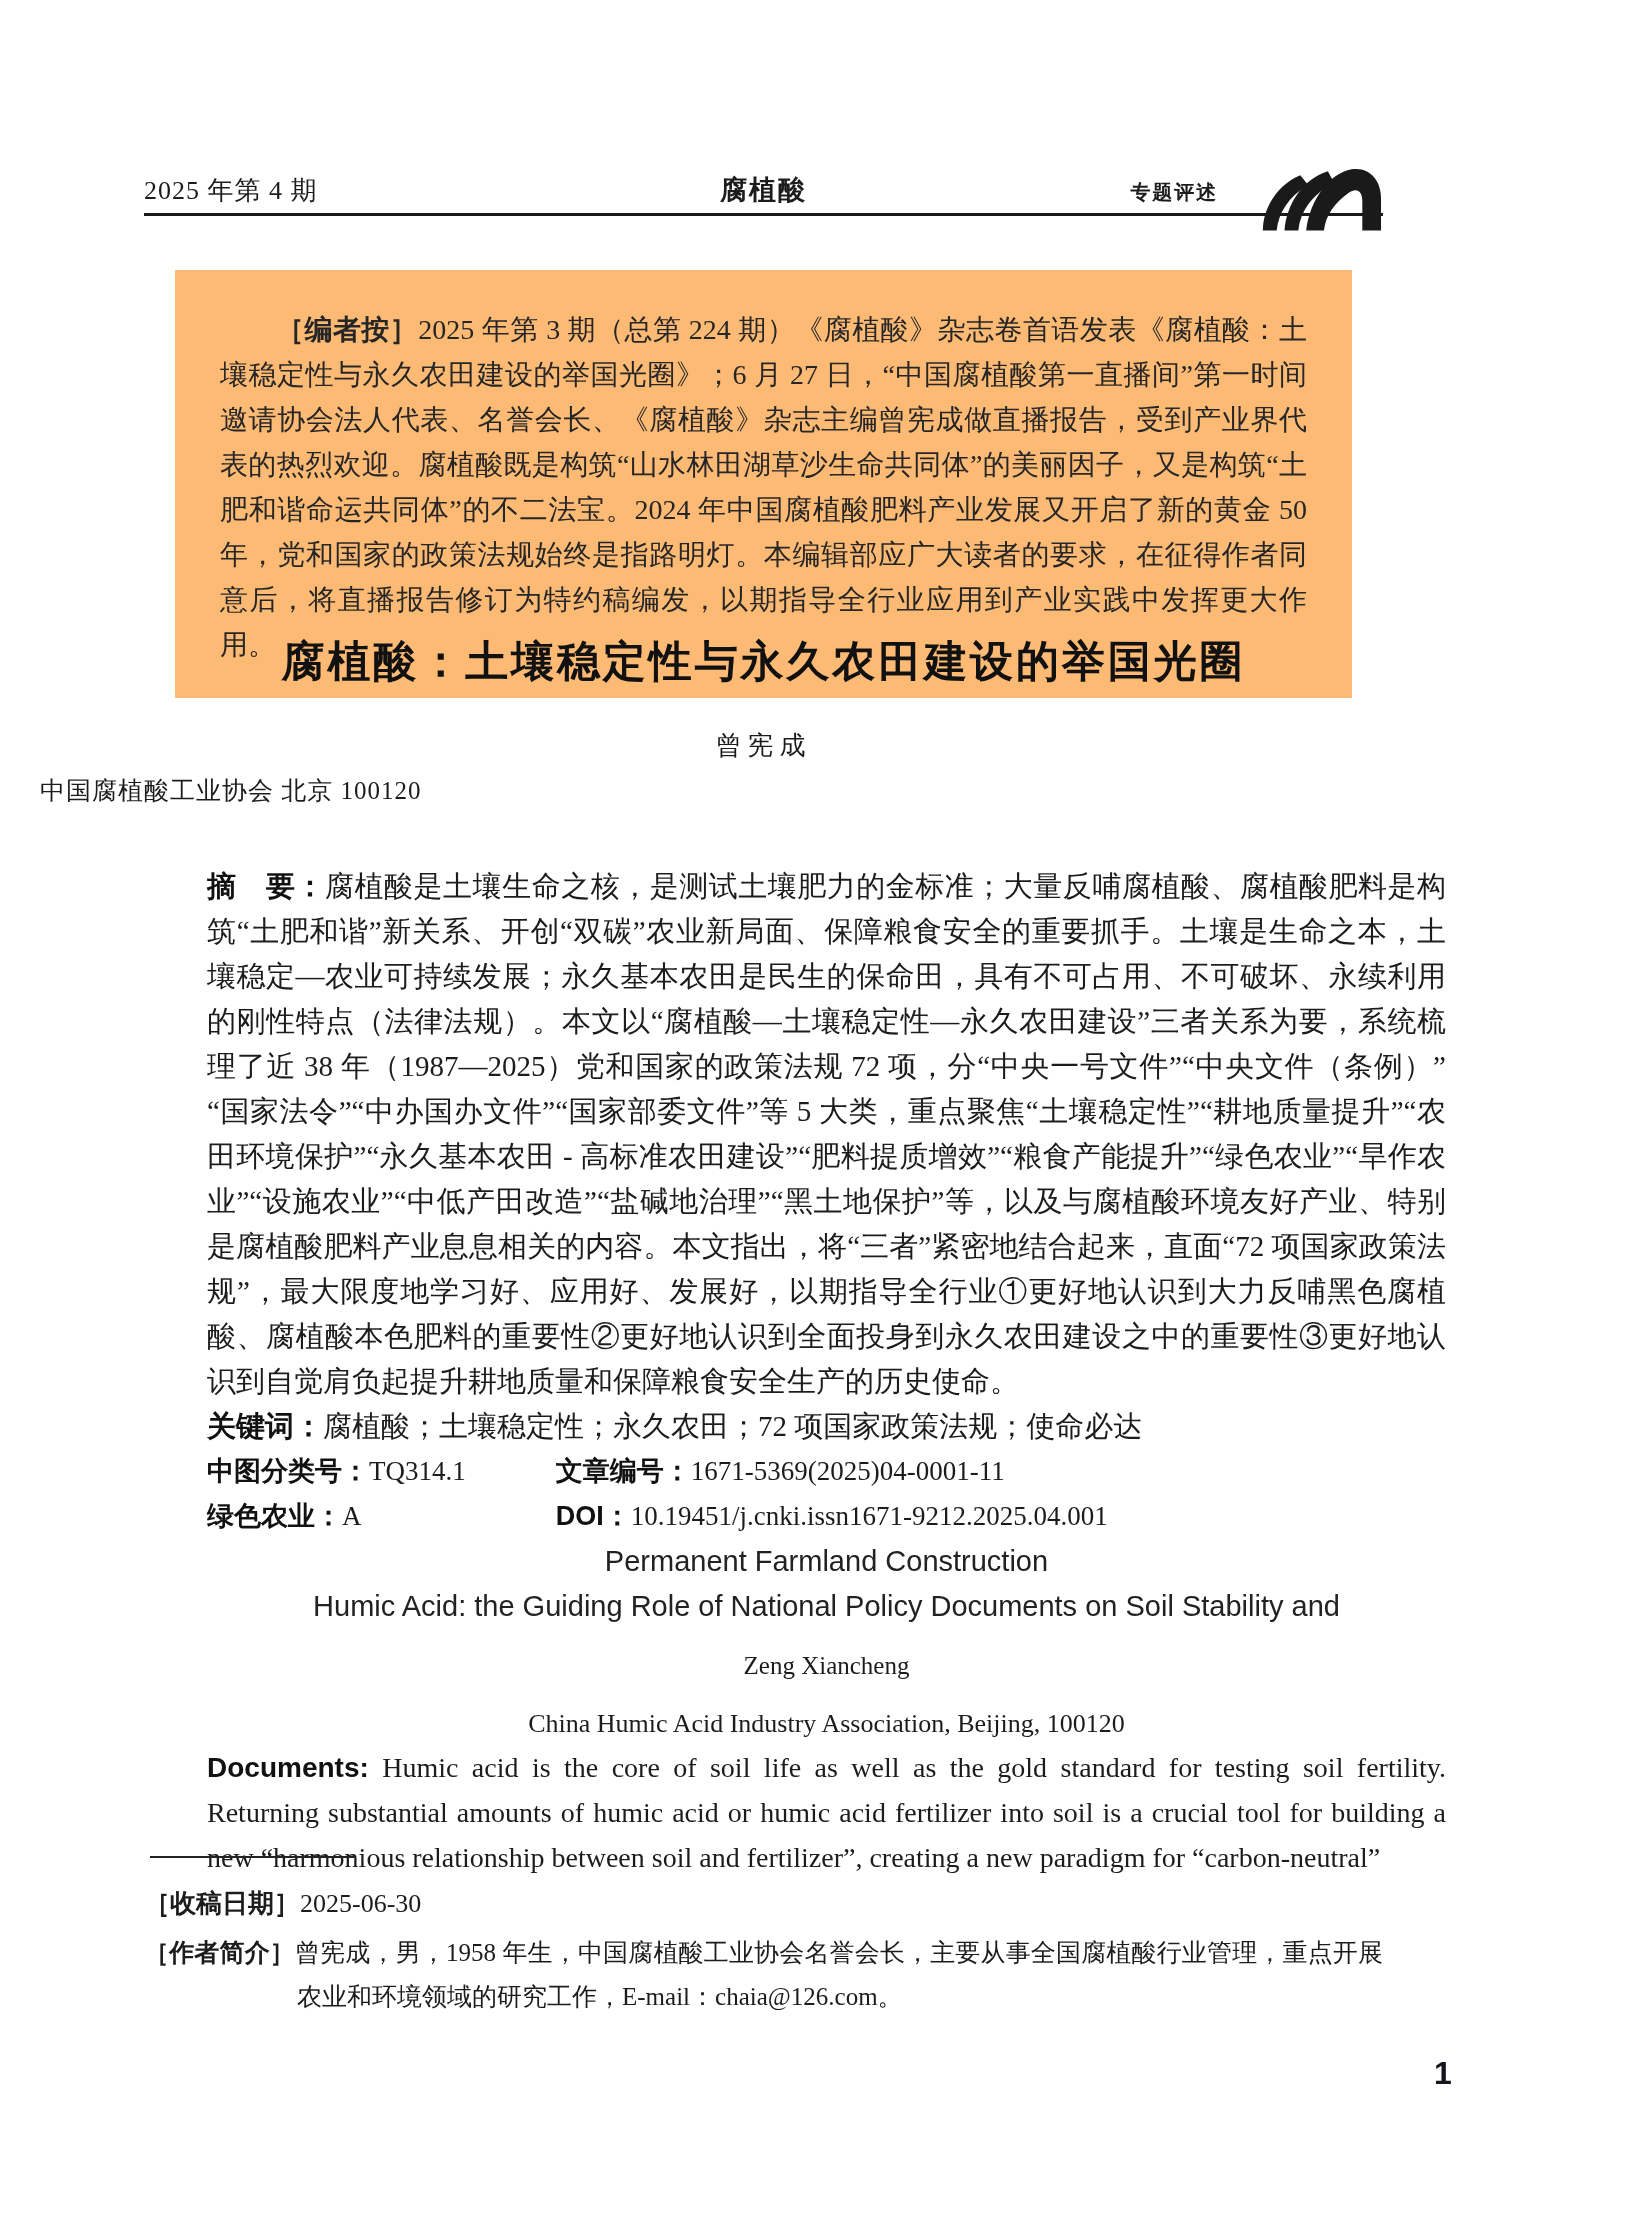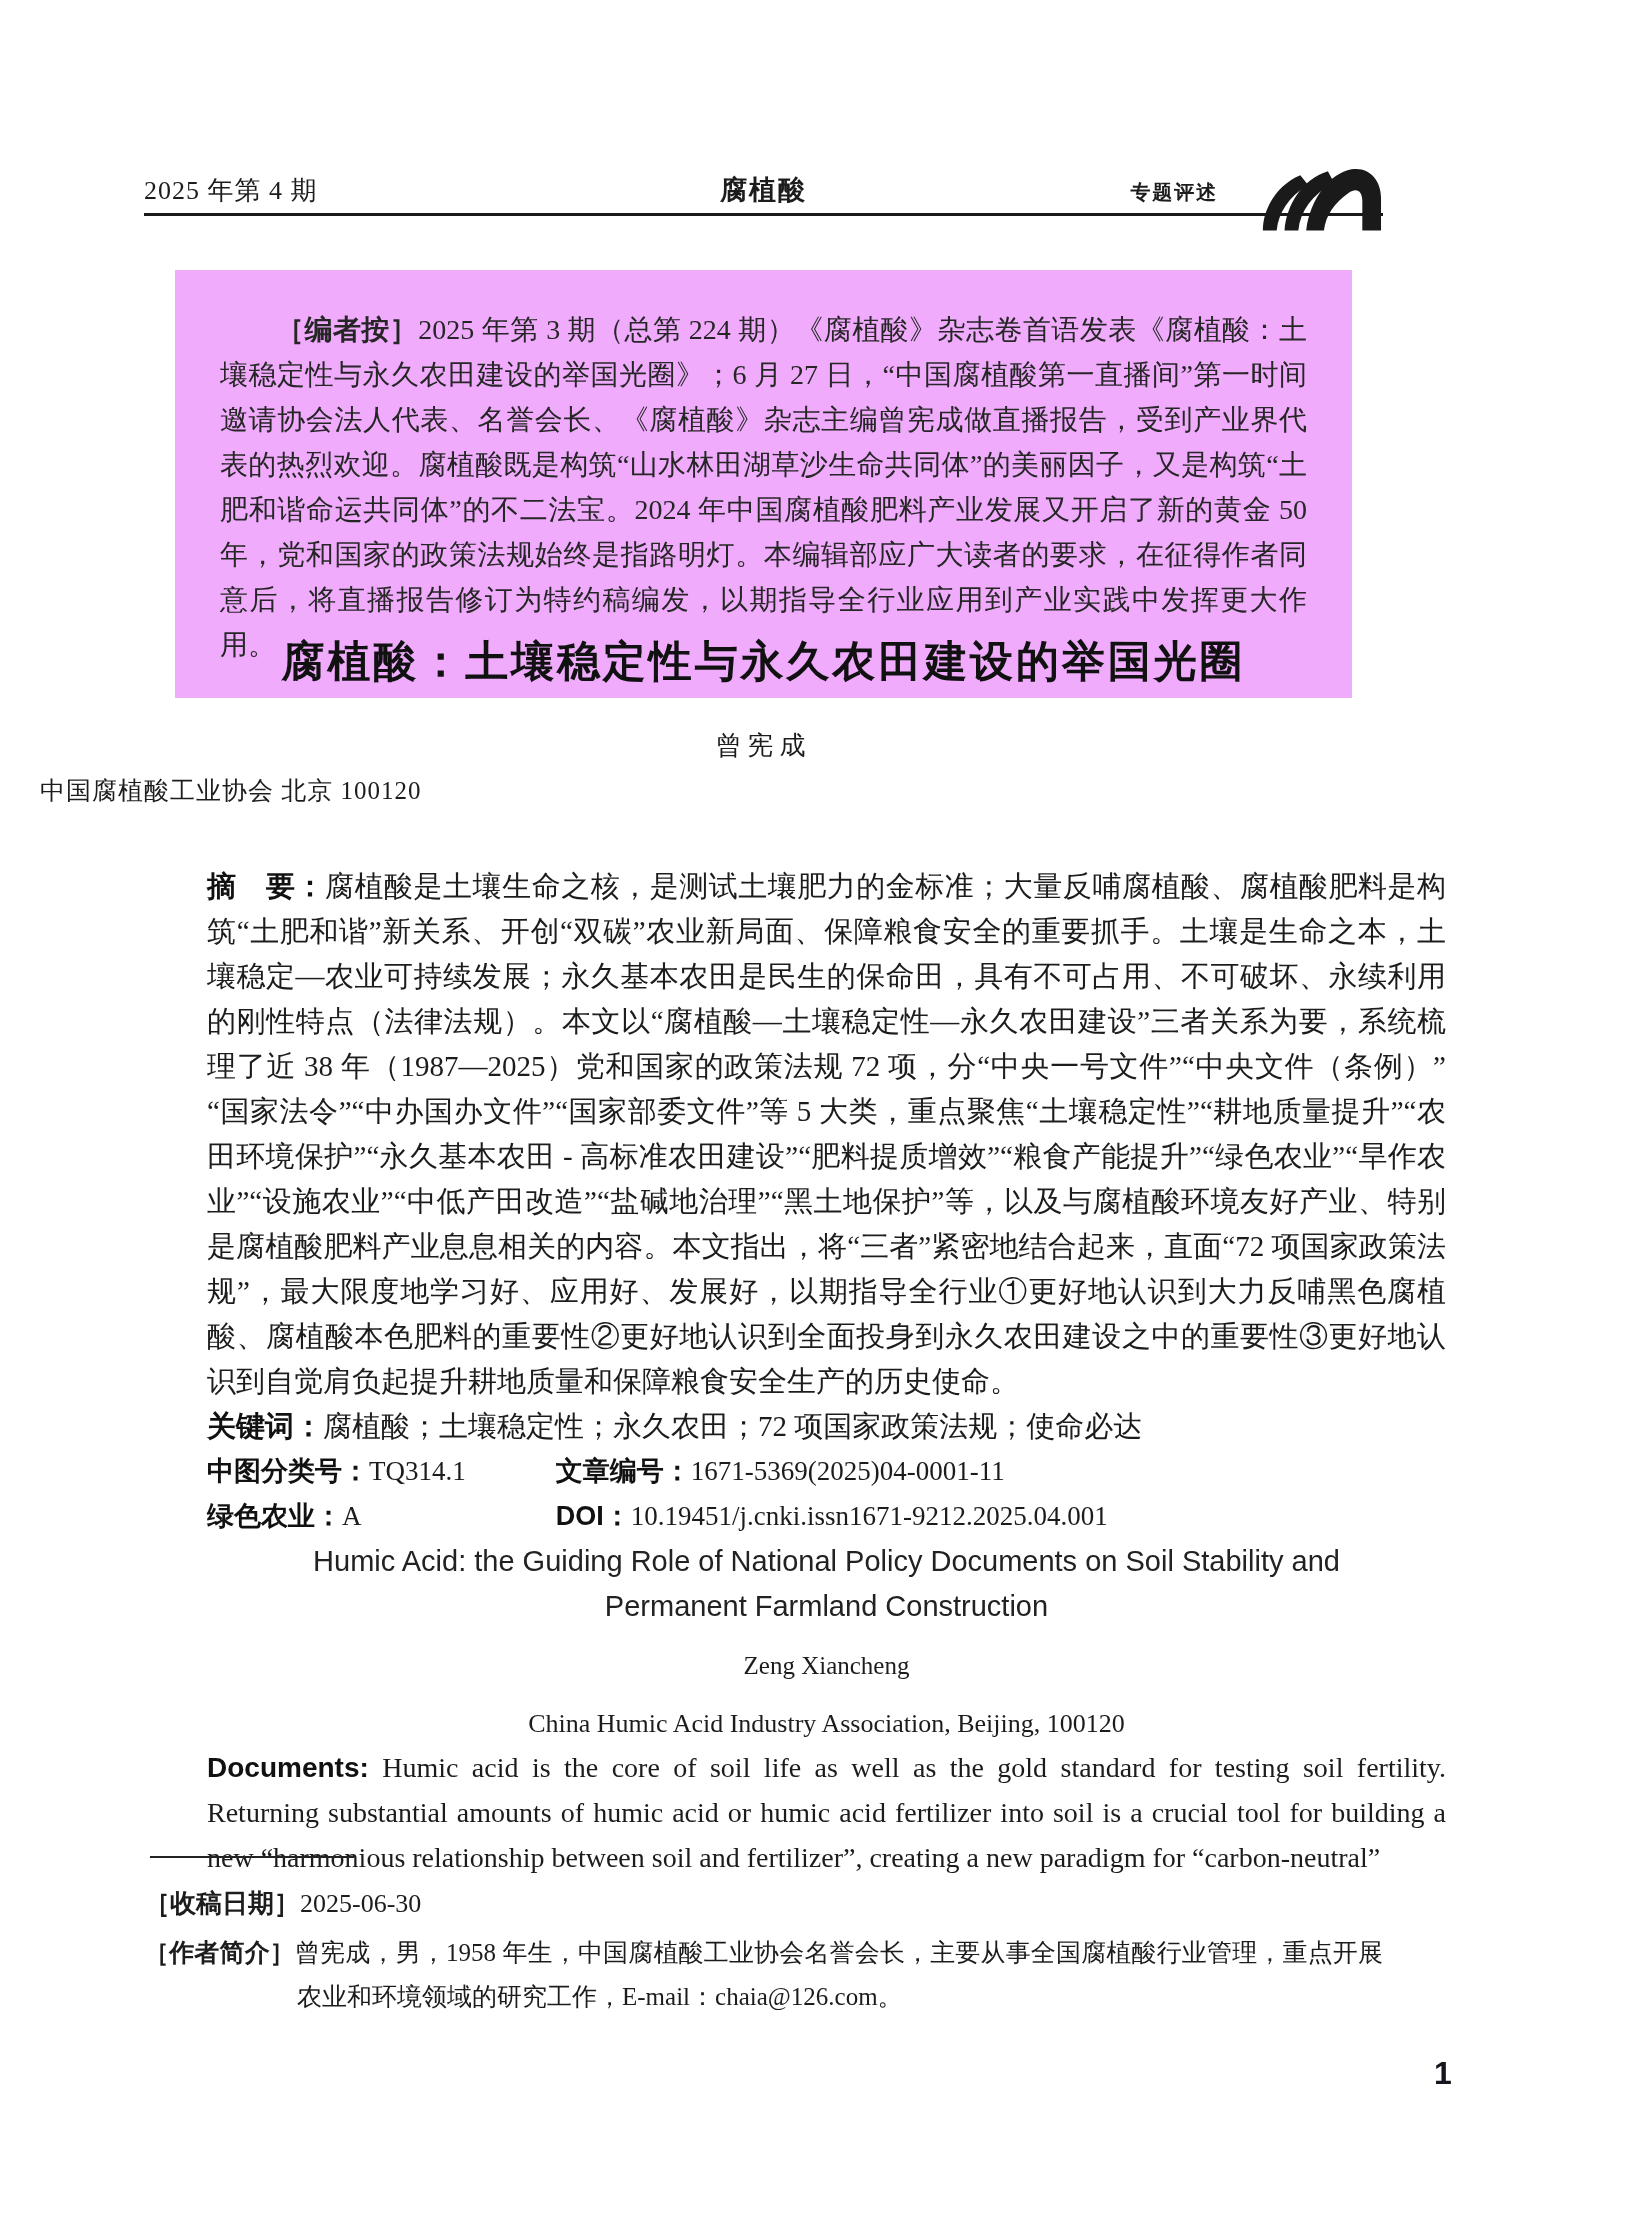--- a/index.html
+++ b/index.html
@@ -19,21 +19,21 @@
   }
   .header-issue{flex:1;font-size:26px;letter-spacing:1px;}
   .header-journal{flex:1;text-align:center;font-size:27px;font-family:"Liberation Sans","DejaVu Sans",sans-serif;font-weight:600;letter-spacing:1.9px;}
   .header-right{flex:1;display:flex;justify-content:flex-end;align-items:flex-end;gap:37px;}
   .header-column{font-size:20px;font-family:"Liberation Sans","DejaVu Sans",sans-serif;font-weight:600;letter-spacing:1.9px;padding-bottom:1.9px;}
   .logo{width:128px;height:80px;margin-bottom:-25px;}
   .header-rule{position:absolute;top:213px;left:144px;right:144px;height:2.9px;background:#1a1a1a;}
   
   .editor-box{
     position:absolute;top:270px;left:175px;right:175px;
-    background:#f0abfc;
+    background:#fdba74;
     padding:37px 45px 31px 45px;
   }
   .editor-text{
     margin:0;font-size:28px;line-height:45px;
     text-align:justify;text-indent:2em;
     color:#262626;
   }
   .editor-label{font-family:"Liberation Sans","DejaVu Sans",sans-serif;font-weight:700;}
   
   .cn-title{
@@ -97,22 +97,22 @@
     <div class="meta-row">
       <span class="meta-first"><span class="lbl">中图分类号：</span><span>TQ314.1</span></span>
       <span><span class="lbl">文章编号：</span><span>1671-5369(2025)04-0001-11</span></span>
     </div>
 
     <div class="meta-row">
       <span class="meta-first"><span class="lbl">绿色农业：</span><span>A</span></span>
       <span><span class="lbl">DOI：</span><span>10.19451/j.cnki.issn1671-9212.2025.04.001</span></span>
     </div>
 
+    <p class="en-title">Permanent Farmland Construction</p>
     <p class="en-title">Humic Acid: the Guiding Role of National Policy Documents on Soil Stability and</p>
-    <p class="en-title">Permanent Farmland Construction</p>
     <p class="en-author">Zeng Xiancheng</p>
     <p class="en-affil">China Humic Acid Industry Association, Beijing, 100120</p>
 
     <p class="abstract-en"><span class="lbl">Documents:</span><span> Humic acid is the core of soil life as well as the gold standard for testing soil fertility. Returning substantial amounts of humic acid or humic acid fertilizer into soil is a crucial tool for building a new “harmonious relationship between soil and fertilizer”, creating a new paradigm for “carbon-neutral”</span></p>
   </div>
 
   <div class="foot-rule"></div>
   <div class="footnotes">
     <p class="received"><span class="foot-label">［收稿日期］</span><span>2025-06-30</span></p>
     <p class="bio"><span class="foot-label">［作者简介］</span><span>曾宪成，男，1958 年生，中国腐植酸工业协会名誉会长，主要从事全国腐植酸行业管理，重点开展农业和环境领域的研究工作，E-mail：chaia@126.com。</span></p>

